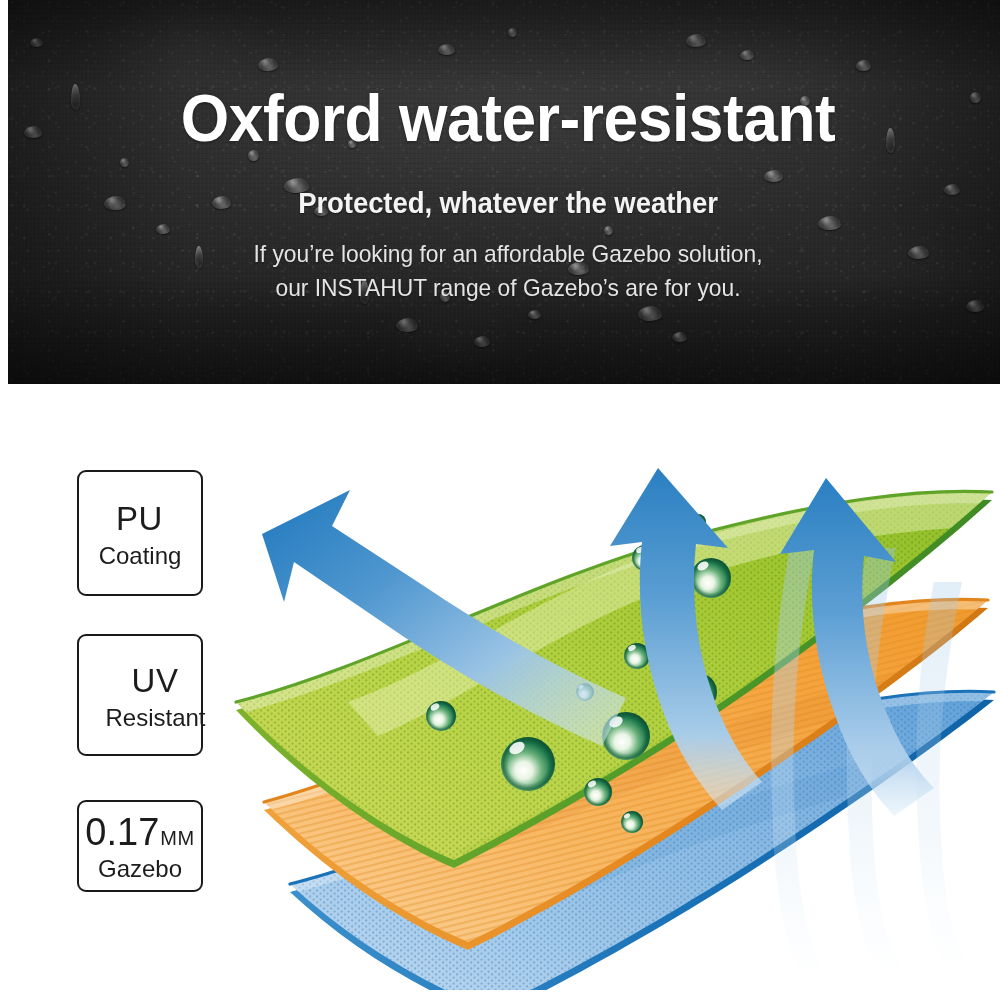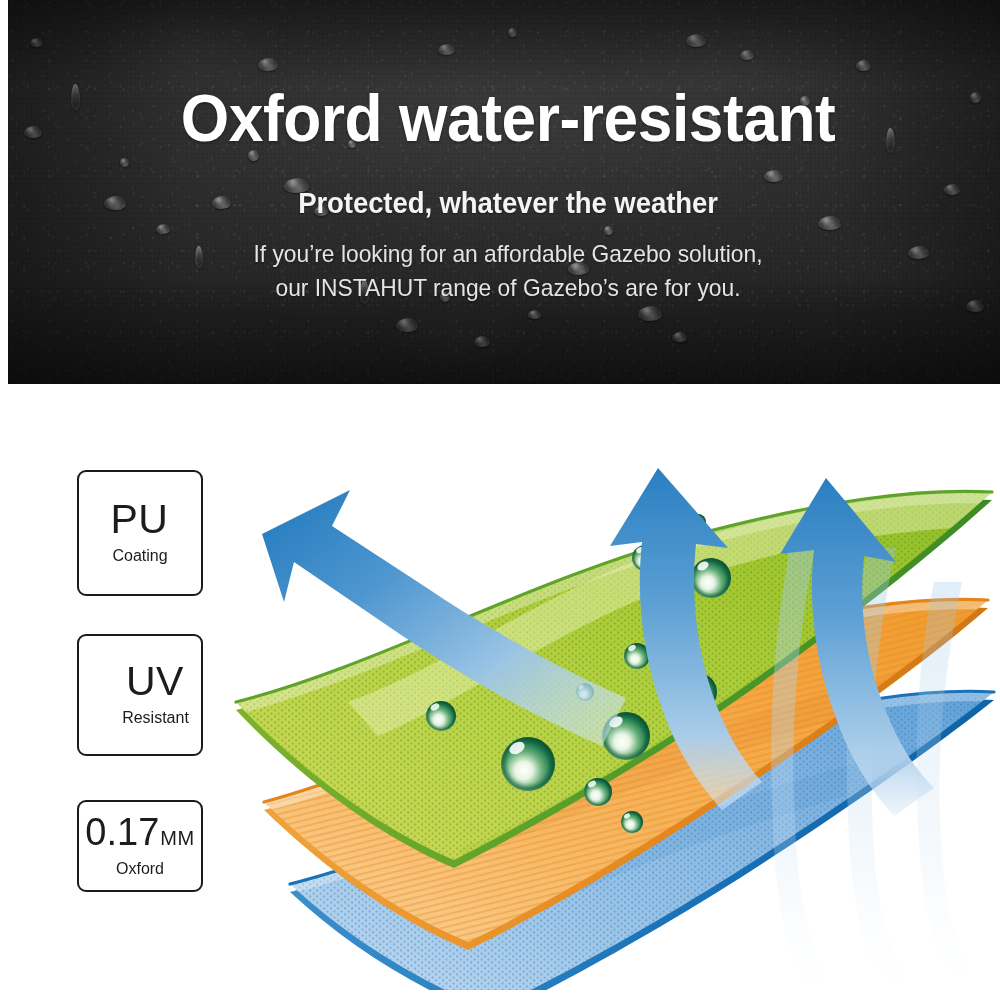--- a/index.html
+++ b/index.html
@@ -156,39 +156,39 @@
     display: flex;
     flex-direction: column;
     align-items: center;
     justify-content: center;
   }
   #spec-box-0 { top: 470px; height: 126px; }
   #spec-box-1 { top: 634px; height: 122px; padding-left: 31px; }
   #spec-box-2 { top: 800px; height: 92px; }
 
   .spec-primary {
-    font-size: 41px;
+    font-size: 33px;
     line-height: 44px;
     color: #1c1c1c;
     font-weight: normal;
     letter-spacing: 0.5px;
     white-space: nowrap;
     display: flex;
     align-items: baseline;
     justify-content: center;
   }
   #spec-box-2 .spec-primary { font-size: 38px; letter-spacing: 0px; }
   .spec-unit {
     font-size: 20px;
     line-height: 20px;
     letter-spacing: .5px;
     margin-left: 1px;
   }
   .spec-secondary {
-    font-size: 16px;
+    font-size: 24px;
     line-height: 26px;
     color: #1c1c1c;
     font-weight: normal;
     margin-top: 2px;
     white-space: nowrap;
   }
 
   
   #fabric-figure {
     position: absolute;
@@ -273,21 +273,21 @@
       <span class="spec-unit"></span>
     </div>
     <div class="spec-secondary">Resistant</div>
   </div>
 
   <div class="spec-box" id="spec-box-2">
     <div class="spec-primary">
       <span>0.17</span>
       <span class="spec-unit">MM</span>
     </div>
-    <div class="spec-secondary">Oxford</div>
+    <div class="spec-secondary">Gazebo</div>
   </div>
 
   <div id="fabric-figure">
     <svg viewBox="0 0 772 560" xmlns="http://www.w3.org/2000/svg">
       <defs>
 
         <linearGradient id="gGreen" x1="0" y1="1" x2="1" y2="0">
           <stop offset="0%" stop-color="#cfd95a"></stop>
           <stop offset="38%" stop-color="#b9d345"></stop>
           <stop offset="72%" stop-color="#a3c72f"></stop>

